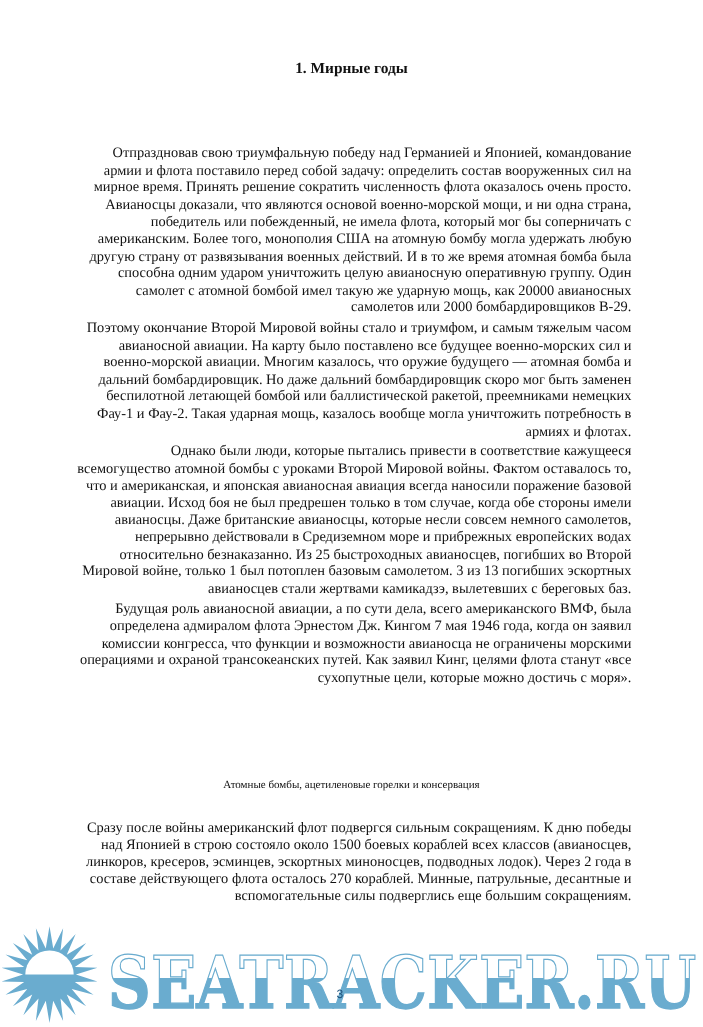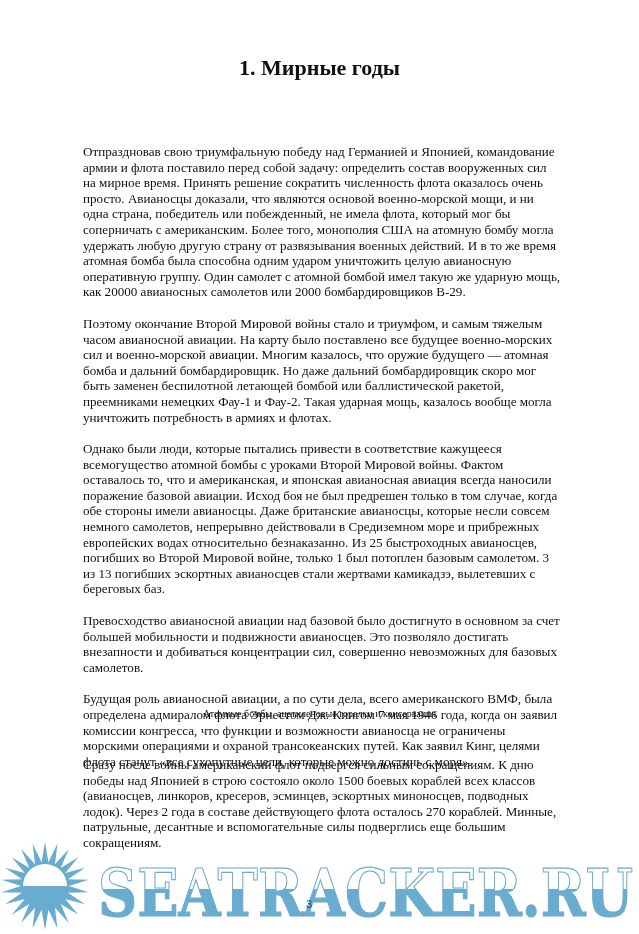--- a/index.html
+++ b/index.html
@@ -1,39 +1,38 @@
 <!DOCTYPE html>
 <html><head>
 <meta charset="utf-8">
 <style>
   html, body { margin: 0; padding: 0; background: #ffffff; }
   body { width: 639px; height: 934px; position: relative; overflow: hidden;
          font-family: "Liberation Serif", "DejaVu Serif", serif; color: #111; }
   .page-title { position: absolute; top: 55px; left: 0; width: 639px; text-align: center;
-                font-weight: bold; font-size: 22px; margin: 0; }
+                font-weight: bold; font-size: 14px; margin: 0; }
   .body-text { position: absolute; left: 67px; width: 510px; font-size: 13.1px; line-height: 15.6px; }
-  .body-text p { margin: 16px; }
+  .body-text p { margin: 3px; text-align: right; }
   #section1 { top: 128px; }
   .subheading { position: absolute; top: 708px; left: 0; width: 639px; text-align: center;
                 font-size: 10px; margin: 0; font-weight: normal; }
   #section2 { top: 741px; }
   .watermark { position: absolute; left: 0; top: 842px; width: 521px; height: 92px; }
   .page-number { position: absolute; left: 306px; top: 898px; font-family: "Liberation Sans", sans-serif;
                  font-size: 11px; color: #1a4f7a; }
 </style>
 </head>
 <body>
 
 <h1 class="page-title">1. Мирные годы</h1>
 
 <div class="body-text" id="section1">
   <p>Отпраздновав свою триумфальную победу над Германией и Японией, командование армии и флота поставило перед собой задачу: определить состав вооруженных сил на мирное время. Принять решение сократить численность флота оказалось очень просто. Авианосцы доказали, что являются основой военно-морской мощи, и ни одна страна, победитель или побежденный, не имела флота, который мог бы соперничать с американским. Более того, монополия США на атомную бомбу могла удержать любую другую страну от развязывания военных действий. И в то же время атомная бомба была способна одним ударом уничтожить целую авианосную оперативную группу. Один самолет с атомной бомбой имел такую же ударную мощь, как 20000 авианосных самолетов или 2000 бомбардировщиков B-29.</p>
   <p>Поэтому окончание Второй Мировой войны стало и триумфом, и самым тяжелым часом авианосной авиации. На карту было поставлено все будущее военно-морских сил и военно-морской авиации. Многим казалось, что оружие будущего — атомная бомба и дальний бомбардировщик. Но даже дальний бомбардировщик скоро мог быть заменен беспилотной летающей бомбой или баллистической ракетой, преемниками немецких Фау-1 и Фау-2. Такая ударная мощь, казалось вообще могла уничтожить потребность в армиях и флотах.</p>
   <p>Однако были люди, которые пытались привести в соответствие кажущееся всемогущество атомной бомбы с уроками Второй Мировой войны. Фактом оставалось то, что и американская, и японская авианосная авиация всегда наносили поражение базовой авиации. Исход боя не был предрешен только в том случае, когда обе стороны имели авианосцы. Даже британские авианосцы, которые несли совсем немного самолетов, непрерывно действовали в Средиземном море и прибрежных европейских водах относительно безнаказанно. Из 25 быстроходных авианосцев, погибших во Второй Мировой войне, только 1 был потоплен базовым самолетом. 3 из 13 погибших эскортных авианосцев стали жертвами камикадзэ, вылетевших с береговых баз.</p>
-  <p>Превосходство авианосной авиации над базовой было достигнуто в основном за счет большей мобильности и подвижности авианосцев. Это позволяло достигать внезапности и добиваться концентрации сил, совершенно невозможных для базовых самолетов.</p>
   <p>Будущая роль авианосной авиации, а по сути дела, всего американского ВМФ, была определена адмиралом флота Эрнестом Дж. Кингом 7 мая 1946 года, когда он заявил комиссии конгресса, что функции и возможности авианосца не ограничены морскими операциями и охраной трансокеанских путей. Как заявил Кинг, целями флота станут «все сухопутные цели, которые можно достичь с моря».</p>
 </div>
 
 <h2 class="subheading">Атомные бомбы, ацетиленовые горелки и консервация</h2>
 
 <div class="body-text" id="section2">
   <p>Сразу после войны американский флот подвергся сильным сокращениям. К дню победы над Японией в строю состояло около 1500 боевых кораблей всех классов (авианосцев, линкоров, кресеров, эсминцев, эскортных миноносцев, подводных лодок). Через 2 года в составе действующего флота осталось 270 кораблей. Минные, патрульные, десантные и вспомогательные силы подверглись еще большим сокращениям.</p>
 </div>
 
 <div class="watermark">

